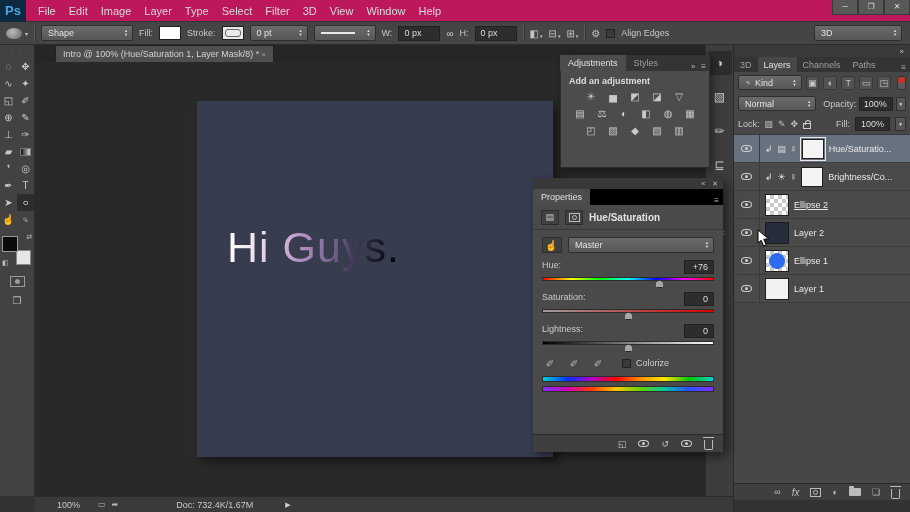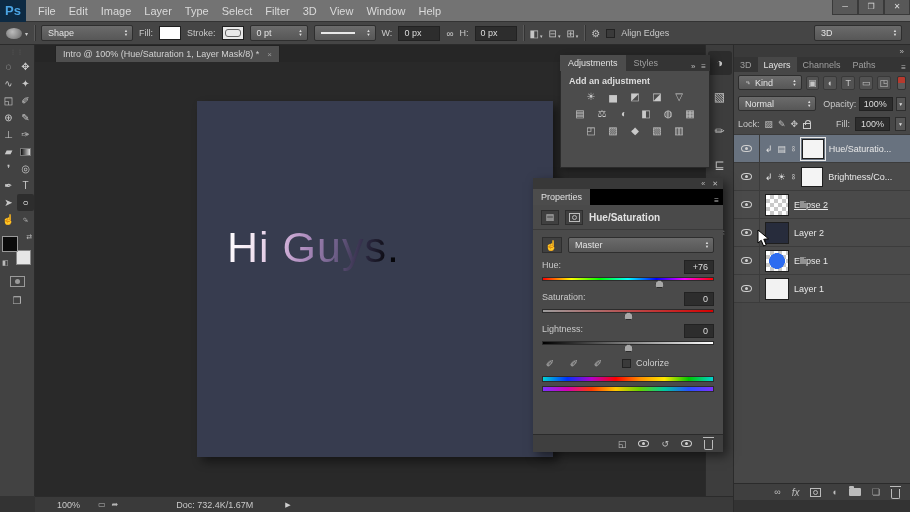--- a/index.html
+++ b/index.html
@@ -1,20 +1,20 @@
 <!DOCTYPE html>
 <html><head>
 <meta charset="utf-8">
 <style>
 *{margin:0;padding:0;box-sizing:border-box}
 html,body{width:910px;height:512px;overflow:hidden}
 body{font-family:"Liberation Sans",sans-serif;background:#222;color:#ccc}
 #app{position:relative;width:910px;height:512px;background:#2a2a2a;font-size:9px}
 
-.menubar{position:absolute;left:0;top:0;width:910px;height:22px;background:#737373;border-bottom:1px solid #333;display:flex;align-items:center}
+.menubar{position:absolute;left:0;top:0;width:910px;height:22px;background:#be185d;border-bottom:1px solid #333;display:flex;align-items:center}
 .pslogo{width:26px;height:22px;background:#0d2a43;color:#4ba4e3;font-weight:bold;font-size:13px;display:flex;align-items:center;justify-content:center}
 .menus{display:flex;gap:13px;margin-left:12px;font-size:11px;color:#dadada}
 .mi{cursor:default}
 .winctl{margin-left:auto;display:flex;align-items:flex-start;height:22px}
 .wbtn{width:26px;height:15px;display:flex;align-items:center;justify-content:center;font-size:8px;color:#ddd;background:#585858;border:1px solid #3a3a3a;border-top:none}
 
 .optbar{position:absolute;left:0;top:22px;width:910px;height:23px;background:#454545;border-bottom:1px solid #2b2b2b;display:flex;align-items:center;padding:0 6px;gap:6px;color:#c9c9c9}
 .sep{width:1px;height:16px;background:#5a5a5a;box-shadow:1px 0 0 #333}
 .toolpreset{display:flex;align-items:center;gap:3px}
 .tpsw{width:16px;height:11px;border-radius:50%;background:radial-gradient(circle at 40% 35%,#bbb,#666)}
@@ -26,21 +26,21 @@
 .strokesw{width:22px;height:14px;background:#e9e9e9;border:1px solid #1f1f1f;position:relative}
 .strokesw::after{content:"";position:absolute;inset:2px;border:1.5px solid #666;border-radius:3px}
 .linedd .line{width:34px;height:2px;background:#e8e8e8}
 .vf{background:#2d2d2d;border:1px solid #222;height:15px;display:flex;align-items:center;padding:0 5px;color:#ddd;min-width:42px}
 .iconbtn{font-size:10px;color:#c5c5c5;display:flex;align-items:center}
 .iconbtn small{font-size:5px;margin-left:1px;align-self:flex-end}
 .cb{width:9px;height:9px;background:#3a3a3a;border:1px solid #222}
 .wsdd{width:88px;margin-right:2px}
 
 .tabbar{position:absolute;left:35px;top:45px;width:698px;height:17px;background:#262626;display:flex;align-items:flex-end}
-.doctab{margin-left:20px;height:17px;background:#4f4f4f;border:1px solid #222;border-bottom:none;display:flex;align-items:center;gap:8px;padding:0 7px;color:#d2d2d2}
+.doctab{margin-left:20px;height:17px;background:#4f4f4f;border:1px solid #222;border-bottom:none;display:flex;align-items:center;gap:2px;padding:0 7px;color:#d2d2d2}
 .doctab .x{color:#9a9a9a;font-size:8px}
 
 .toolbar{position:absolute;left:0;top:45px;width:35px;height:451px;background:#424242;border-right:1px solid #2b2b2b;display:flex;flex-direction:column;align-items:center;padding-top:3px}
 .tgrip{color:#6e6e6e;font-size:6px;letter-spacing:1px;height:8px}
 .tools{display:grid;grid-template-columns:17px 17px;grid-auto-rows:17px;margin-top:2px}
 .tool{display:flex;align-items:center;justify-content:center;font-size:10px;color:#c8c8c8}
 .tool.seld{background:#2d2d2d;border-radius:2px;color:#fff}
 .tool.zr{transform:rotate(-45deg)}
 .gsw{width:11px;height:8px;background:linear-gradient(90deg,#111,#ddd);border:1px solid #777}
 .swatches{position:relative;width:30px;height:30px;margin-top:8px}

